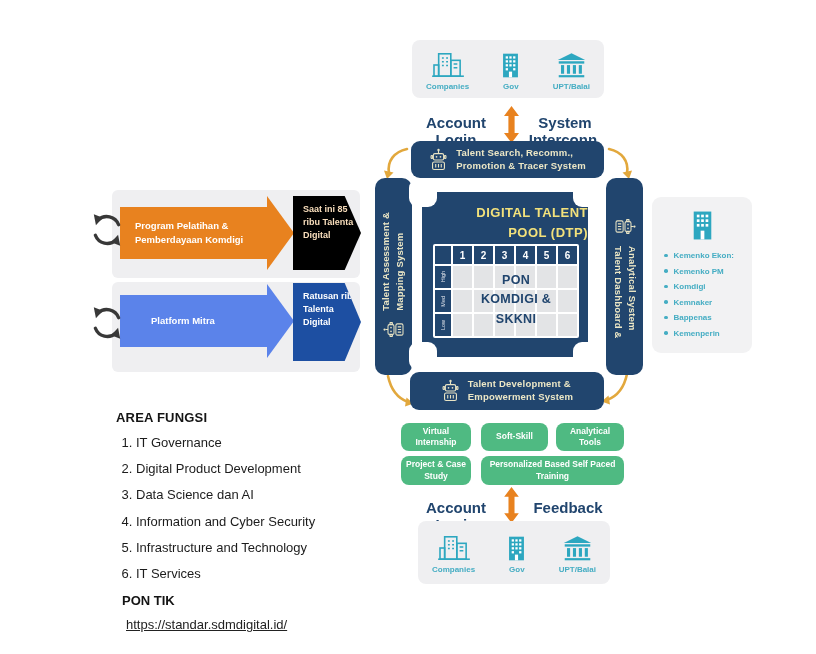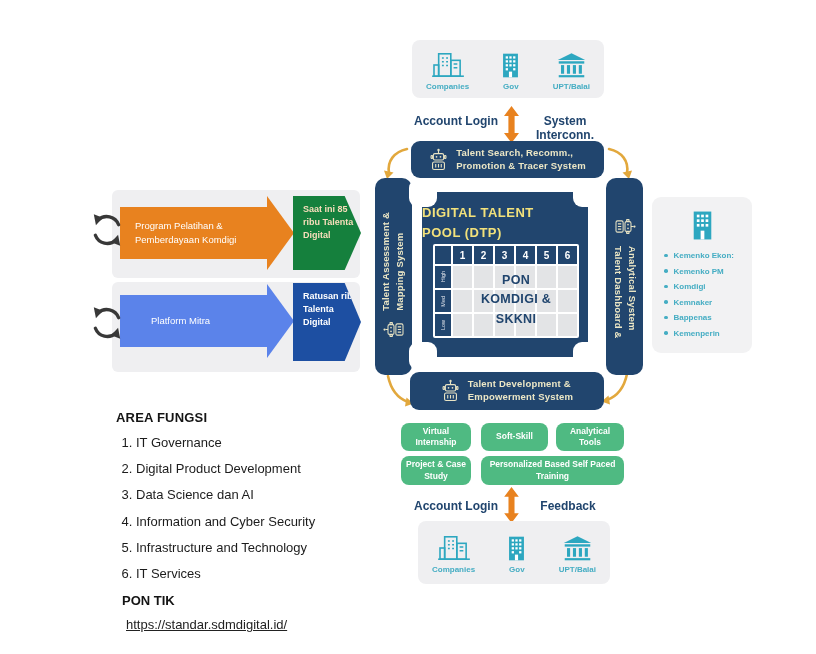--- a/index.html
+++ b/index.html
@@ -14,33 +14,33 @@
   .banner-text{font-size:9.5px;font-weight:700;line-height:1.35;letter-spacing:.2px;text-align:left;}
   .vbanner{background:#21456e;border-radius:10px;color:#ece7c6;
            display:flex;flex-direction:column;align-items:center;justify-content:center;gap:8px;padding:10px 0;box-sizing:border-box;}
   .vtext-up{writing-mode:vertical-rl;transform:rotate(180deg);}
   .vtext-down{writing-mode:vertical-lr;}
   .vbanner .banner-text{font-size:9.5px;line-height:1.5;}
   .entity{display:flex;flex-direction:column;align-items:center;justify-content:flex-end;}
   .entity .icohold{height:30px;display:flex;align-items:flex-end;}
   .entity .elabel{font-size:8px;font-weight:700;color:#45adc3;margin-top:3px;}
   .entrow{display:flex;justify-content:space-between;align-items:flex-end;padding:9px 14px 0 14px;box-sizing:border-box;}
-  .connlabel{font-size:12px;font-weight:800;color:#21456e;text-align:center;}
+  .connlabel{font-size:15px;font-weight:800;color:#21456e;text-align:center;}
   .gbtn{position:absolute;background:#4fba82;border-radius:8px;color:#fff;font-weight:700;font-size:8.5px;
         display:flex;align-items:center;justify-content:center;text-align:center;line-height:1.35;padding:2px;box-sizing:border-box;}
   .notch{position:absolute;width:28px;height:28px;background:#fff;border-radius:9px;}
   .dtp-grid{position:absolute;left:11px;top:52px;background:#fff;border-radius:2px;padding:2px;
             display:grid;grid-template-columns:16px repeat(6,19px);grid-template-rows:18px repeat(3,22px);gap:2px;}
   .hc{background:#21456e;color:#fff;font-size:10px;font-weight:700;display:flex;align-items:center;justify-content:center;}
   .rc{background:#21456e;color:#dfe3ea;font-size:5.5px;display:flex;align-items:center;justify-content:center;}
   .rc span{writing-mode:vertical-rl;transform:rotate(180deg);}
   .dc{background:#e3e4e6;}
   .overlaytxt{position:absolute;display:flex;align-items:center;justify-content:center;text-align:center;
               color:#21456e;font-weight:800;font-size:12.5px;line-height:1.55;letter-spacing:.3px;border-radius:22px;}
-  .flowtxt{color:#fff;font-size:9.5px;font-weight:400;line-height:1.5;}
+  .flowtxt{color:#fff;font-size:9.5px;font-weight:700;line-height:1.5;}
   .pent{position:absolute;box-sizing:border-box;font-size:9px;font-weight:600;line-height:1.45;padding:7px 0 0 10px;
         clip-path:polygon(0 0,76% 0,100% 50%,76% 100%,0 100%);}
   .tri{position:absolute;width:0;height:0;border-top:37px solid transparent;border-bottom:37px solid transparent;}
   .mlist{display:flex;flex-direction:column;gap:6.5px;padding:0 0 0 12px;text-align:right;}
   .mitem{display:flex;align-items:center;gap:6px;font-size:8px;font-weight:600;color:#45adc3;}
   .mitem .dot{width:3.5px;height:3.5px;border-radius:50%;background:#45adc3;flex:none;}
   .aftitle{font-size:13px;font-weight:800;color:#141414;letter-spacing:.2px;}
   .aflist{margin:0;padding-left:14px;font-size:13px;color:#1c1c1c;}
   .aflist li{margin-bottom:11.2px;}
   .footer-title{font-size:13px;font-weight:800;color:#141414;}
@@ -197,21 +197,21 @@
     <span class="banner-text prel vtext-down">Talent Dashboard &amp;
 Analytical System</span>
   </div>
 
   <div class="abs navy" style="left:422px;top:192px;width:166px;height:165px;border-radius:8px;">
     <div class="notch" style="left:-13px;top:-13px;"></div>
     <div class="notch" style="right:-13px;top:-13px;"></div>
     <div class="notch" style="left:-13px;bottom:-13px;"></div>
     <div class="notch" style="right:-13px;bottom:-13px;"></div>
 
-    <div class="abs prel" style="left:0;top:11px;width:100%;text-align:left;color:#f2e17b;font-weight:800;font-size:13px;line-height:1.5;letter-spacing:.5px;">DIGITAL TALENT
+    <div class="abs prel" style="left:0;top:11px;width:100%;text-align:right;color:#f2e17b;font-weight:800;font-size:13px;line-height:1.5;letter-spacing:.5px;">DIGITAL TALENT
 POOL (DTP)</div>
 
     <div class="dtp-grid">
       <div class="hc"></div>
       <div class="hc">1</div>
       <div class="hc">2</div>
       <div class="hc">3</div>
       <div class="hc">4</div>
       <div class="hc">5</div>
       <div class="hc">6</div>
@@ -296,21 +296,21 @@
           <span>Kemenperin</span>
         </div>
     </div>
   </div>
 
   <div class="abs gpanel" style="left:112px;top:190px;width:248px;height:88px;border-radius:6px;"></div>
   <div class="abs" style="left:120px;top:207px;width:147px;height:52px;background:#e8821f;display:flex;align-items:center;">
     <div class="flowtxt" style="padding-left:15px;padding-right:6px;">Program Pelatihan &amp; Pemberdayaan Komdigi</div>
   </div>
   <div class="tri" style="left:267px;top:196px;border-left:27px solid #e8821f;"></div>
-  <div class="pent" style="left:293px;top:196px;width:68px;height:74px;background:#15803d;color:#f9debc;">
+  <div class="pent" style="left:293px;top:196px;width:68px;height:74px;background:#000000;color:#f9debc;">
     <span>Saat ini 85 ribu Talenta Digital</span>
   </div>
   <div class="abs" style="left:88px;top:211px;">
     <svg width="38" height="38" viewBox="0 0 36 36" fill="none" stroke="#383838" stroke-width="3.2" stroke-linecap="round">
       <path d="M29 13 A 12 12 0 0 0 9.5 8.5"></path>
       <polygon points="5.5,3 14,6.5 7.5,13.5" fill="#383838" stroke="none"></polygon>
       <path d="M7 23 A 12 12 0 0 0 26.5 27.5"></path>
       <polygon points="30.5,33 22,29.5 28.5,22.5" fill="#383838" stroke="none"></polygon>
     </svg>
   </div>

